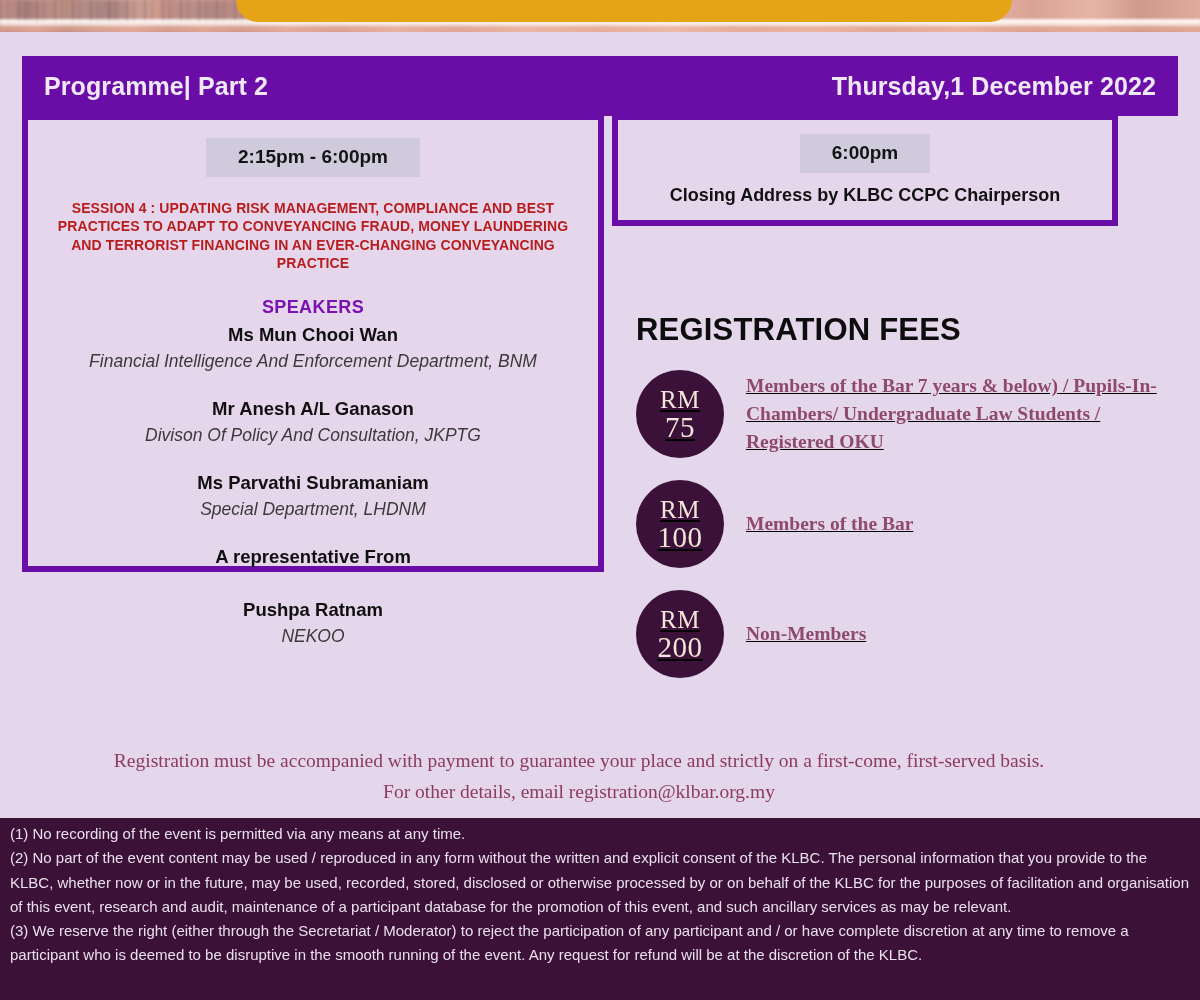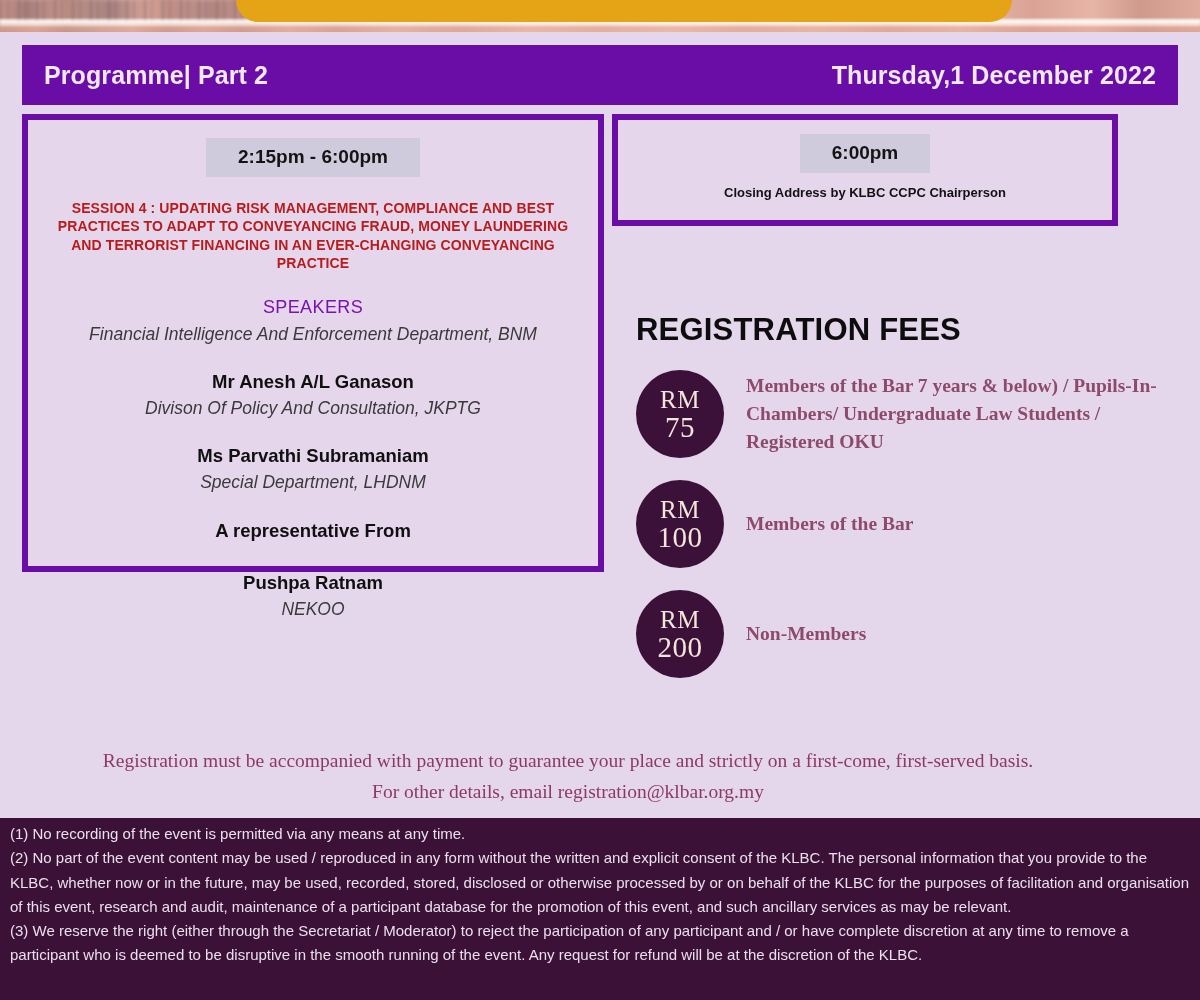--- a/index.html
+++ b/index.html
@@ -96,21 +96,21 @@
       rgba(255,252,250,0.0) 0%,
       rgba(255,250,246,0.85) 45%,
       rgba(255,245,240,0.5) 75%,
       rgba(250,225,215,0.0) 100%);
     filter: blur(1.2px);
   }
 
   
   #programme-header {
     position: absolute;
-    top: 45px; left: 22px;
+    top: 56px; left: 22px;
     width: 1156px; height: 60px;
     background: #6A0DA6;
     display: flex;
     align-items: center;
     justify-content: space-between;
     padding: 0 22px;
   }
   .header-text {
     color: #F0E8F6;
     font-size: 25px;
@@ -156,21 +156,21 @@
     font-weight: bold;
     line-height: 1.32;
     letter-spacing: 0.1px;
     padding: 0 8px;
   }
 
   #speakers-label {
     margin-top: 24px;
     color: #7A12B0;
     font-size: 18px;
-    font-weight: normal;
+    font-weight: bold;
     letter-spacing: 0.4px;
   }
 
   .speaker-block { margin-top: 0; }
   .speaker-block + .speaker-block { margin-top: 22px; }
   .speaker-name {
     color: #101010;
     font-size: 18.5px;
     font-weight: bold;
     line-height: 1.45;
@@ -178,41 +178,42 @@
   .speaker-org {
     color: #3A3A3A;
     font-size: 17.5px;
     font-style: italic;
     line-height: 1.45;
   }
 
   #closing-text {
     margin-top: 12px;
     color: #111;
-    font-size: 13px;
+    font-size: 18px;
     font-weight: bold;
   }
 
   
   #fees-section {
     position: absolute;
     top: 292px; left: 636px;
     width: 540px;
     margin-top: 20px;
   }
   #fees-heading {
     color: #0D0D0D;
     font-size: 31px;
     font-weight: bold;
     letter-spacing: 0.2px;
   }
   .fee-row {
     display: flex;
     align-items: center;
     margin-top: 22px;
+    text-decoration: underline;
   }
   .fee-circle {
     flex: 0 0 auto;
     width: 88px; height: 88px;
     border-radius: 50%;
     background: #3C1139;
     color: #F2E6D8;
     display: flex;
     flex-direction: column;
     align-items: center;
@@ -227,21 +228,21 @@
     color: #8E4A6B;
     font-family: "Liberation Serif", serif;
     font-size: 19.5px;
     font-weight: bold;
     line-height: 1.42;
   }
 
   
   #registration-note {
     position: absolute;
-    top: 745px; left: 4px;
+    top: 745px; left: 15px;
     width: 1080px;
     text-align: center;
     color: #8C3A63;
     font-family: "Liberation Serif", serif;
     font-size: 19.5px;
     line-height: 1.6;
     padding-left: 48px;
   }
 
   
@@ -272,20 +273,21 @@
   <span class="header-text">Thursday,1 December 2022</span>
 </div>
 
 <div id="session-panel">
   <div class="time-chip">2:15pm - 6:00pm</div>
   <div id="session-title">SESSION 4 : UPDATING RISK MANAGEMENT, COMPLIANCE AND BEST PRACTICES TO ADAPT TO CONVEYANCING FRAUD, MONEY LAUNDERING AND TERRORIST FINANCING IN AN EVER-CHANGING CONVEYANCING PRACTICE</div>
   <div id="speakers-label">SPEAKERS</div>
 
   <div id="speakers-list">
     <div class="speaker-block" style="margin-top:4px;">
+      <div class="speaker-name">Ms Mun Chooi Wan</div>
       <div class="speaker-org">Financial Intelligence And Enforcement Department, BNM</div>
     </div>
     <div class="speaker-block">
       <div class="speaker-name">Mr Anesh A/L Ganason</div>
       <div class="speaker-org">Divison Of Policy And Consultation, JKPTG</div>
     </div>
     <div class="speaker-block">
       <div class="speaker-name">Ms Parvathi Subramaniam</div>
       <div class="speaker-org">Special Department, LHDNM</div>
     </div>

